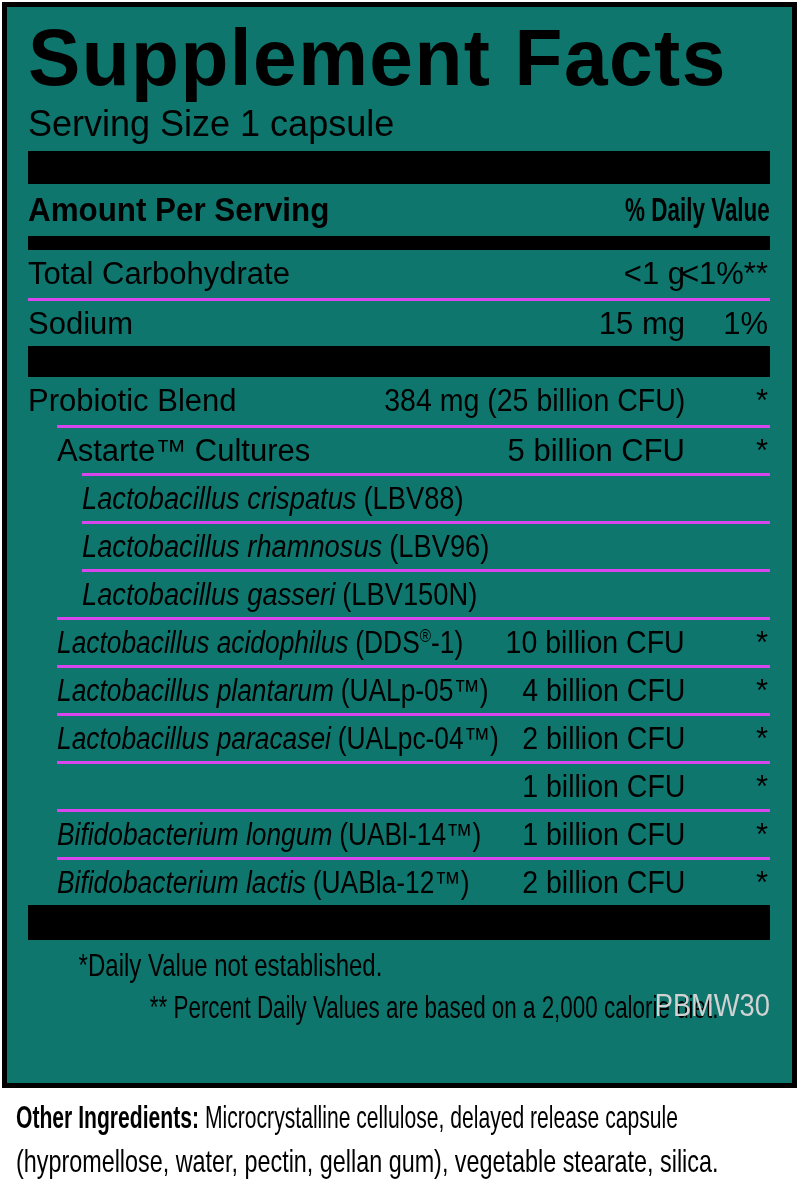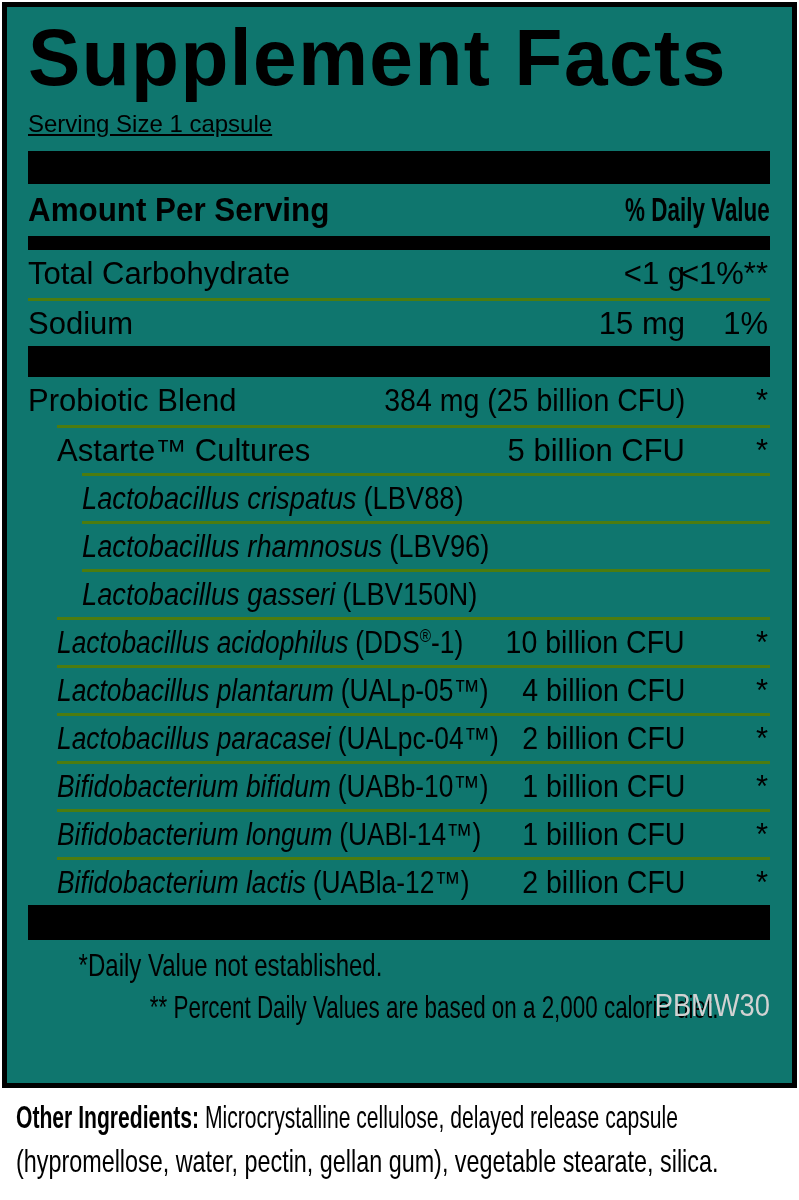--- a/index.html
+++ b/index.html
@@ -11,31 +11,31 @@
   .sheet{position:relative;width:799px;height:1200px;background:#fff;}
   .frame{
     position:absolute;left:2px;top:2px;width:785px;height:1076px;
     border:5px solid #000;background:#0f766e;box-sizing:content-box;
   }
   .content{padding:8px 22px 0 21px;}
   .title{
     margin:0;font-size:80px;font-weight:bold;letter-spacing:1.5px;
     line-height:86px;white-space:nowrap;transform:scaleX(.98);transform-origin:left center;
   }
-  .serving{font-size:24px;line-height:46px;white-space:nowrap;text-decoration:underline;}
+  .serving{font-size:36px;line-height:46px;white-space:nowrap;}
   .bar{background:#000;width:100%;}
   .bar1{height:33px;margin-top:4px;}
   .bar2{height:14px;}
   .bar3{height:31px;}
   .bar4{height:35px;}
   .hdr{position:relative;height:52px;}
   .hdr .left,.hdr .right{position:absolute;top:0;bottom:0;display:flex;align-items:center;font-weight:bold;font-size:33px;white-space:nowrap;}
   .hdr .left{left:0;justify-content:center;}
   .hdr .right{right:0;}
-  .row{position:relative;box-sizing:border-box;height:48px;border-top:3px solid #4d7c0f;}
+  .row{position:relative;box-sizing:border-box;height:48px;border-top:3px solid #d946ef;}
   .row.nb{border-top:none;}
   .lvl1{margin-left:29px;}
   .lvl2{margin-left:54px;}
   .cell{position:absolute;top:0;bottom:0;display:flex;align-items:center;white-space:nowrap;font-size:31px;}
   .nm{left:0;}
   .amt{right:85px;}
   .dv{right:2px;}
   .t{display:inline-block;white-space:nowrap;transform:scaleX(var(--sx,1));}
   .nm .t{transform-origin:left center;}
   .amt .t,.dv .t,.hdr .right .t{transform-origin:right center;}
@@ -171,23 +171,20 @@
             <span class="t" style="--sx:.85"><span class="sp">Lactobacillus paracasei</span><span class="st">(UALpc-04™)</span></span>
           </span>
         <span class="cell amt">
             <span class="t" style="--sx:.92">2 billion CFU</span>
           </span>
         <span class="cell dv">
             <span class="t">*</span>
           </span>
       </div>
       <div class="row lvl1">
-        <span class="cell nm">
-            <span class="t" style="--sx:.85"><span class="sp">Bifidobacterium bifidum</span><span class="st">(UABb-10™)</span></span>
-          </span>
         <span class="cell amt">
             <span class="t" style="--sx:.92">1 billion CFU</span>
           </span>
         <span class="cell dv">
             <span class="t">*</span>
           </span>
       </div>
       <div class="row lvl1">
         <span class="cell nm">
             <span class="t" style="--sx:.85"><span class="sp">Bifidobacterium longum</span><span class="st">(UABl-14™)</span></span>

